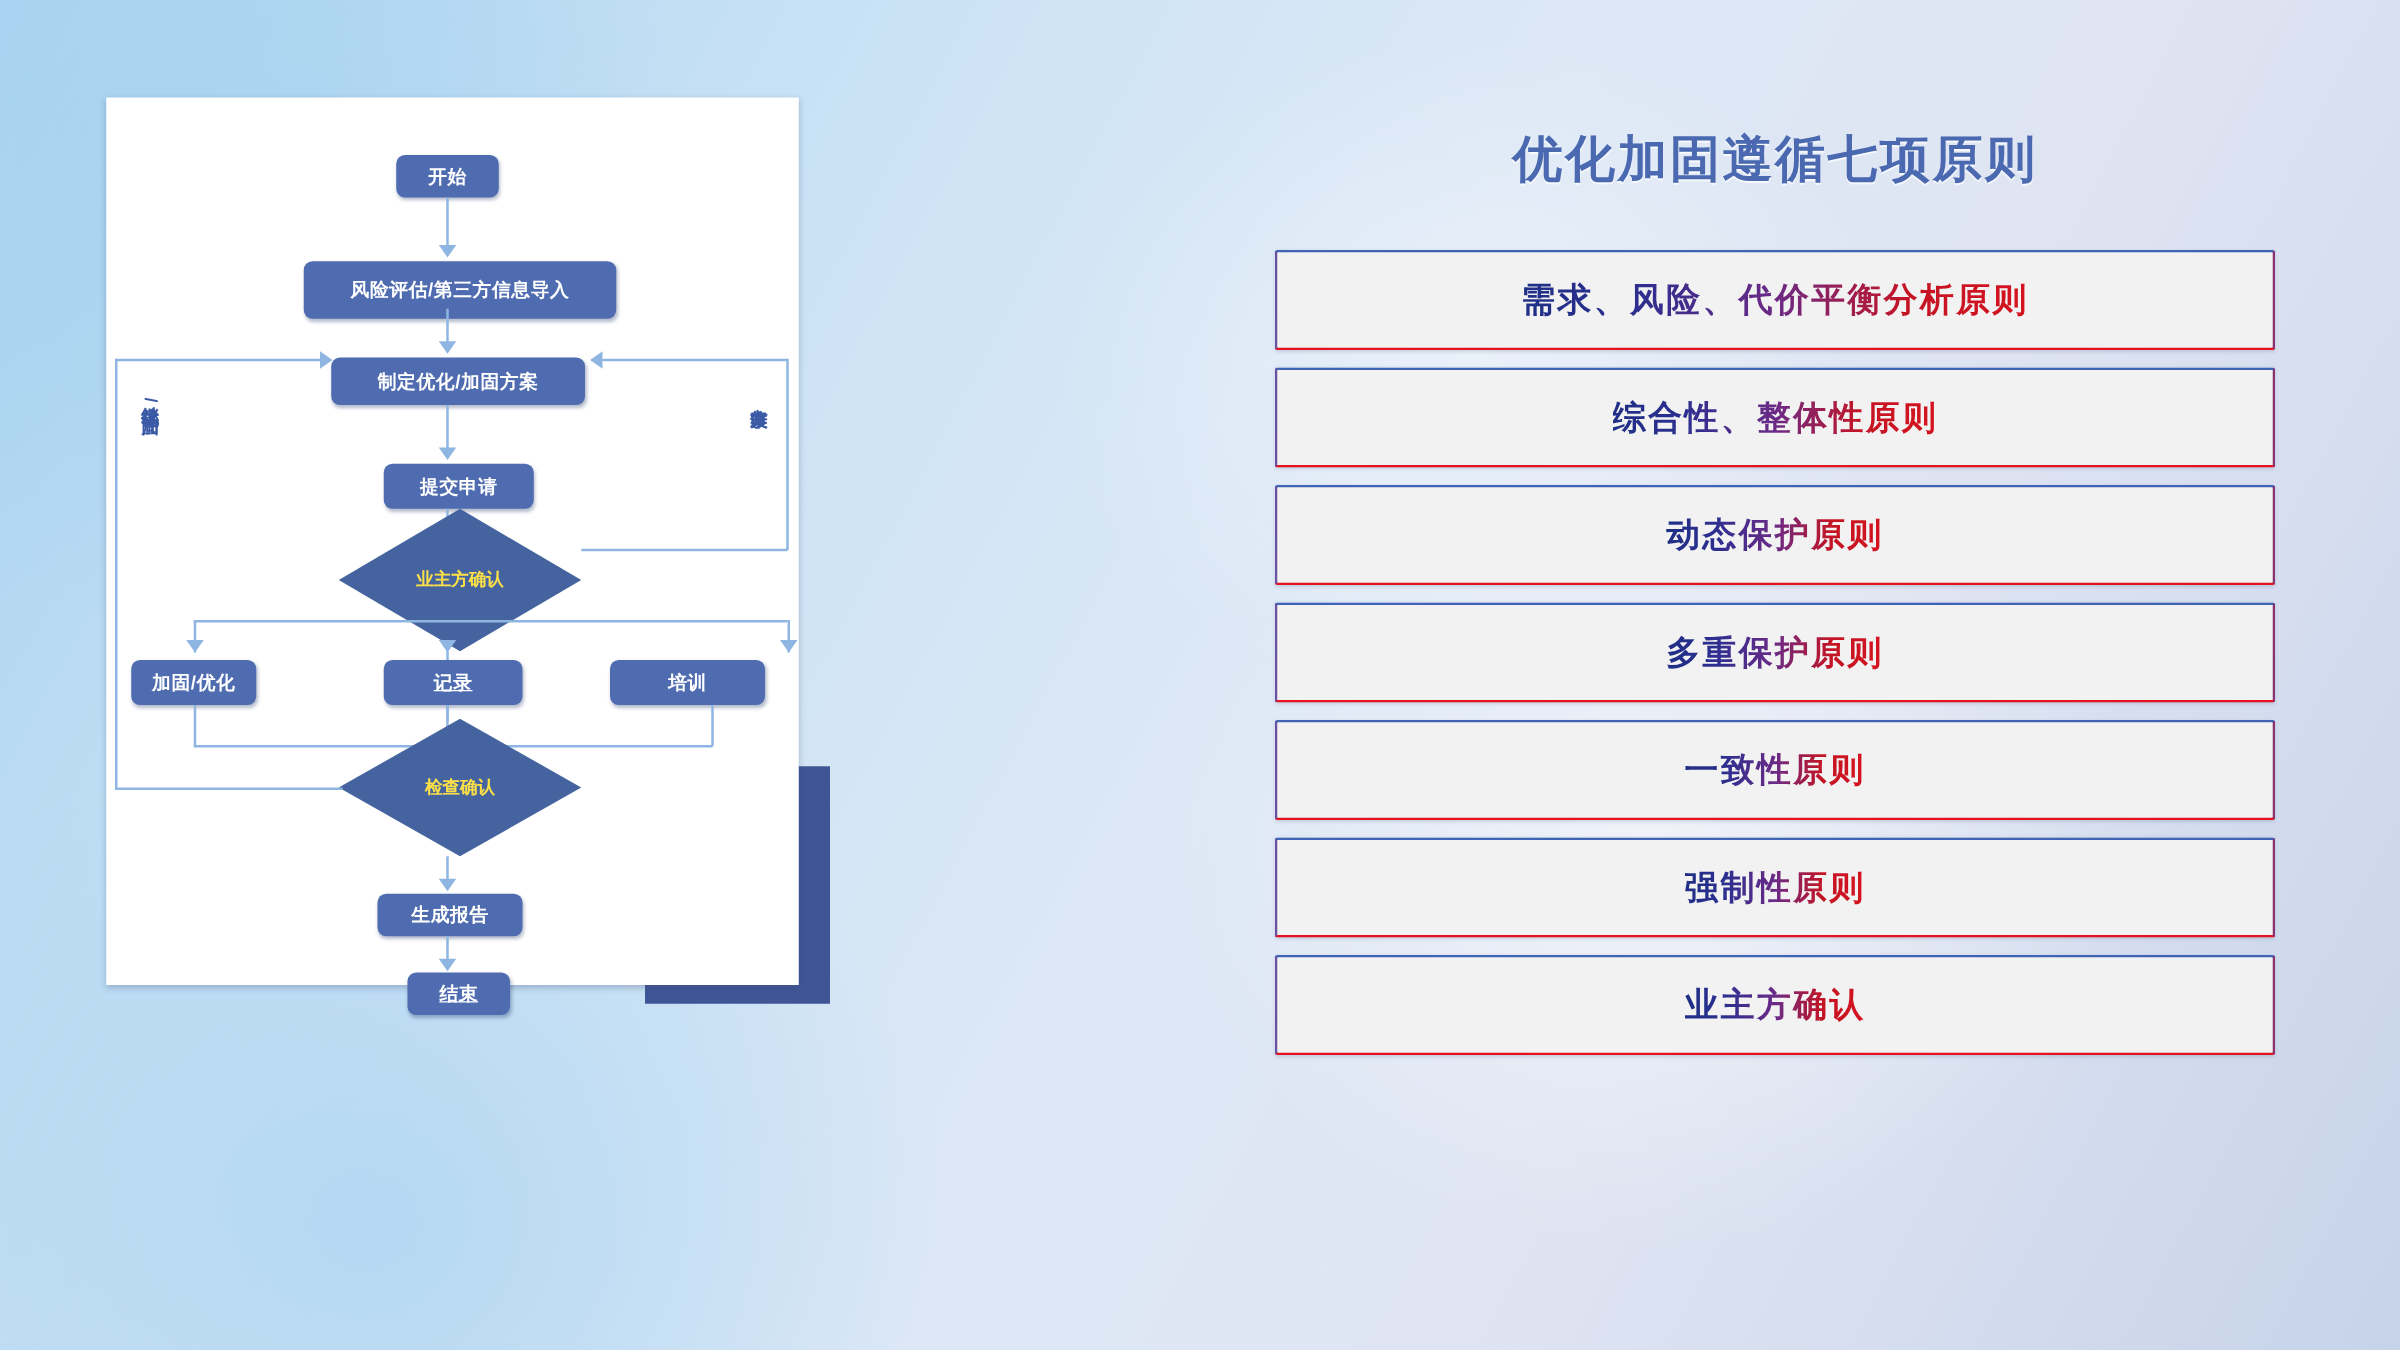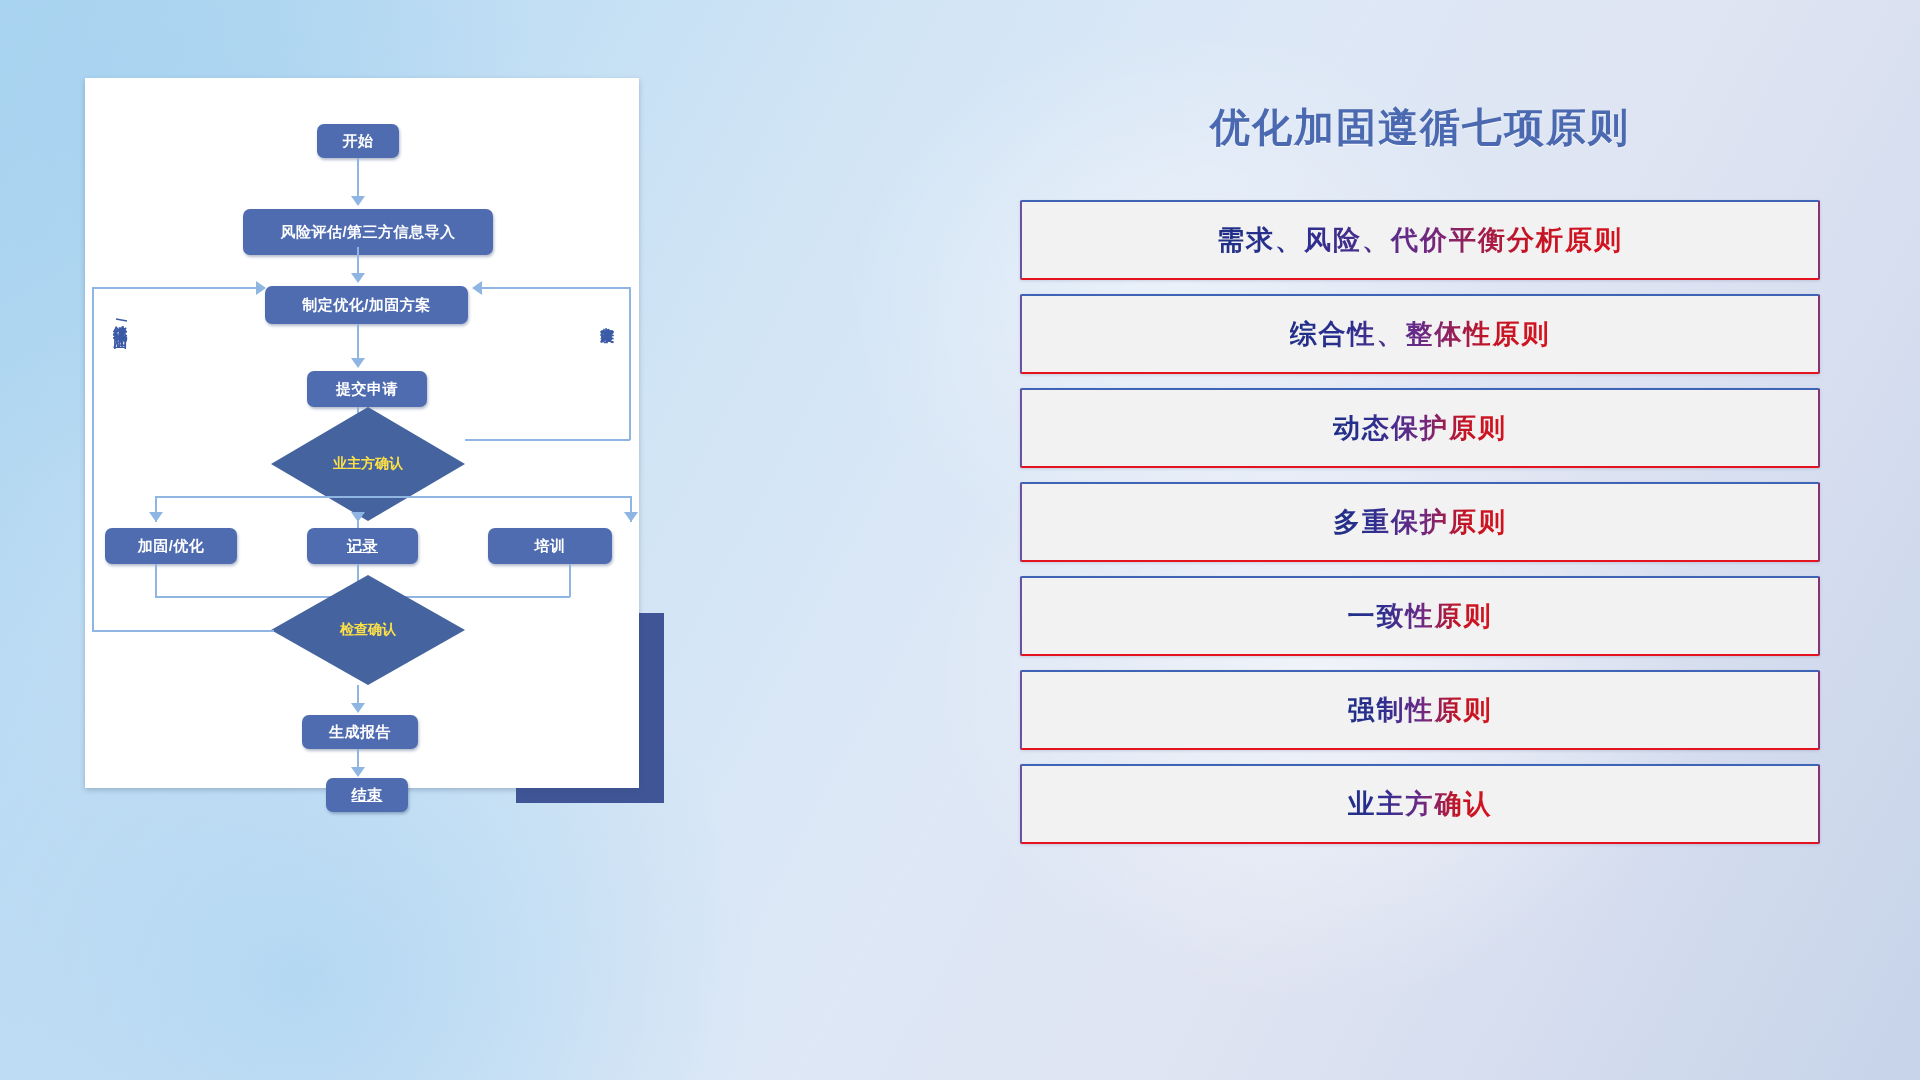--- a/index.html
+++ b/index.html
@@ -128,21 +128,21 @@
     </div>
 
     <div class="ln lnv" style="left:272px;top:443px;height:56px;"></div>
     <div class="ln lnh" style="left:70px;top:418px;width:475px;"></div>
     <div class="ln lnv" style="left:70px;top:418px;height:26px;"></div>
     <div class="ln lnv" style="left:545px;top:418px;height:26px;"></div>
     <div class="arrow-d" style="left:64px;top:434px;"></div>
     <div class="arrow-d" style="left:266px;top:434px;"></div>
     <div class="arrow-d" style="left:539px;top:434px;"></div>
 
-    <div class="node" style="left:20px;top:450px;width:132px;height:36px;">
+    <div class="node" style="left:20px;top:450px;width:100px;height:36px;">
       <span>加固/优化</span>
     </div>
     <div class="node" style="left:222px;top:450px;width:111px;height:36px;text-decoration:underline;">
       <span>记录</span>
     </div>
     <div class="node" style="left:403px;top:450px;width:124px;height:36px;">
       <span>培训</span>
     </div>
 
     <div class="ln lnv" style="left:70px;top:486px;height:33px;"></div>

